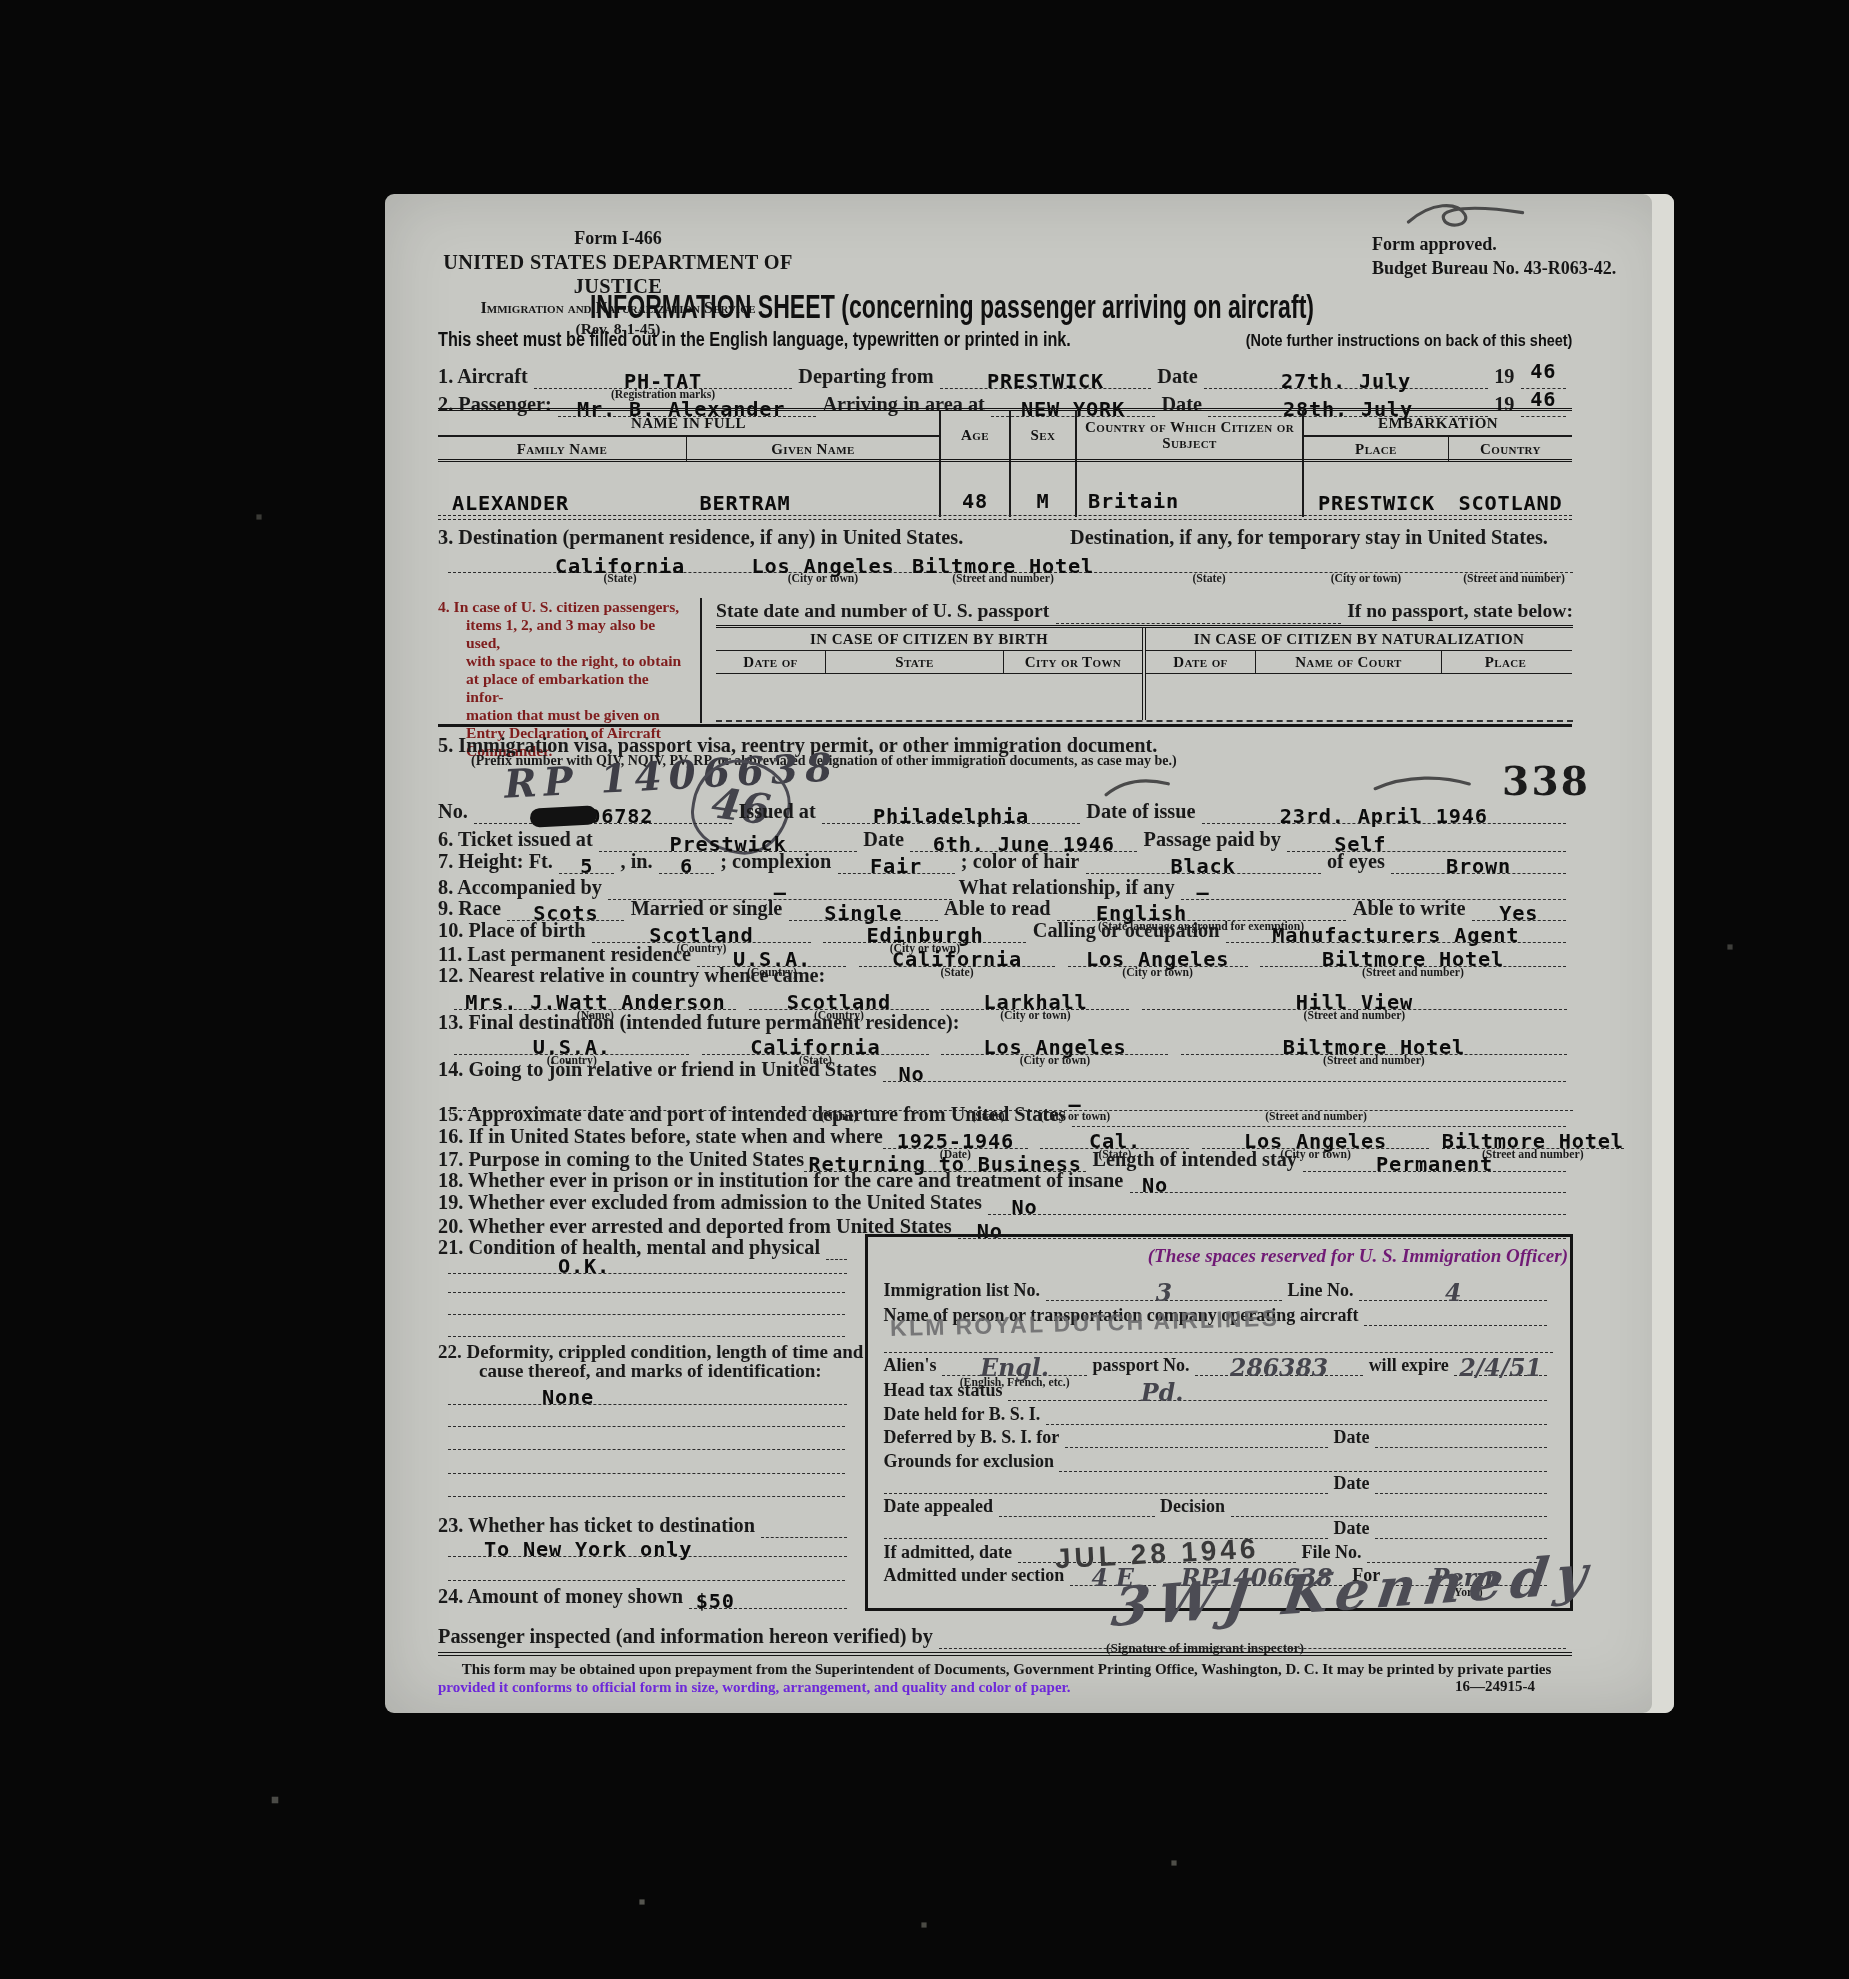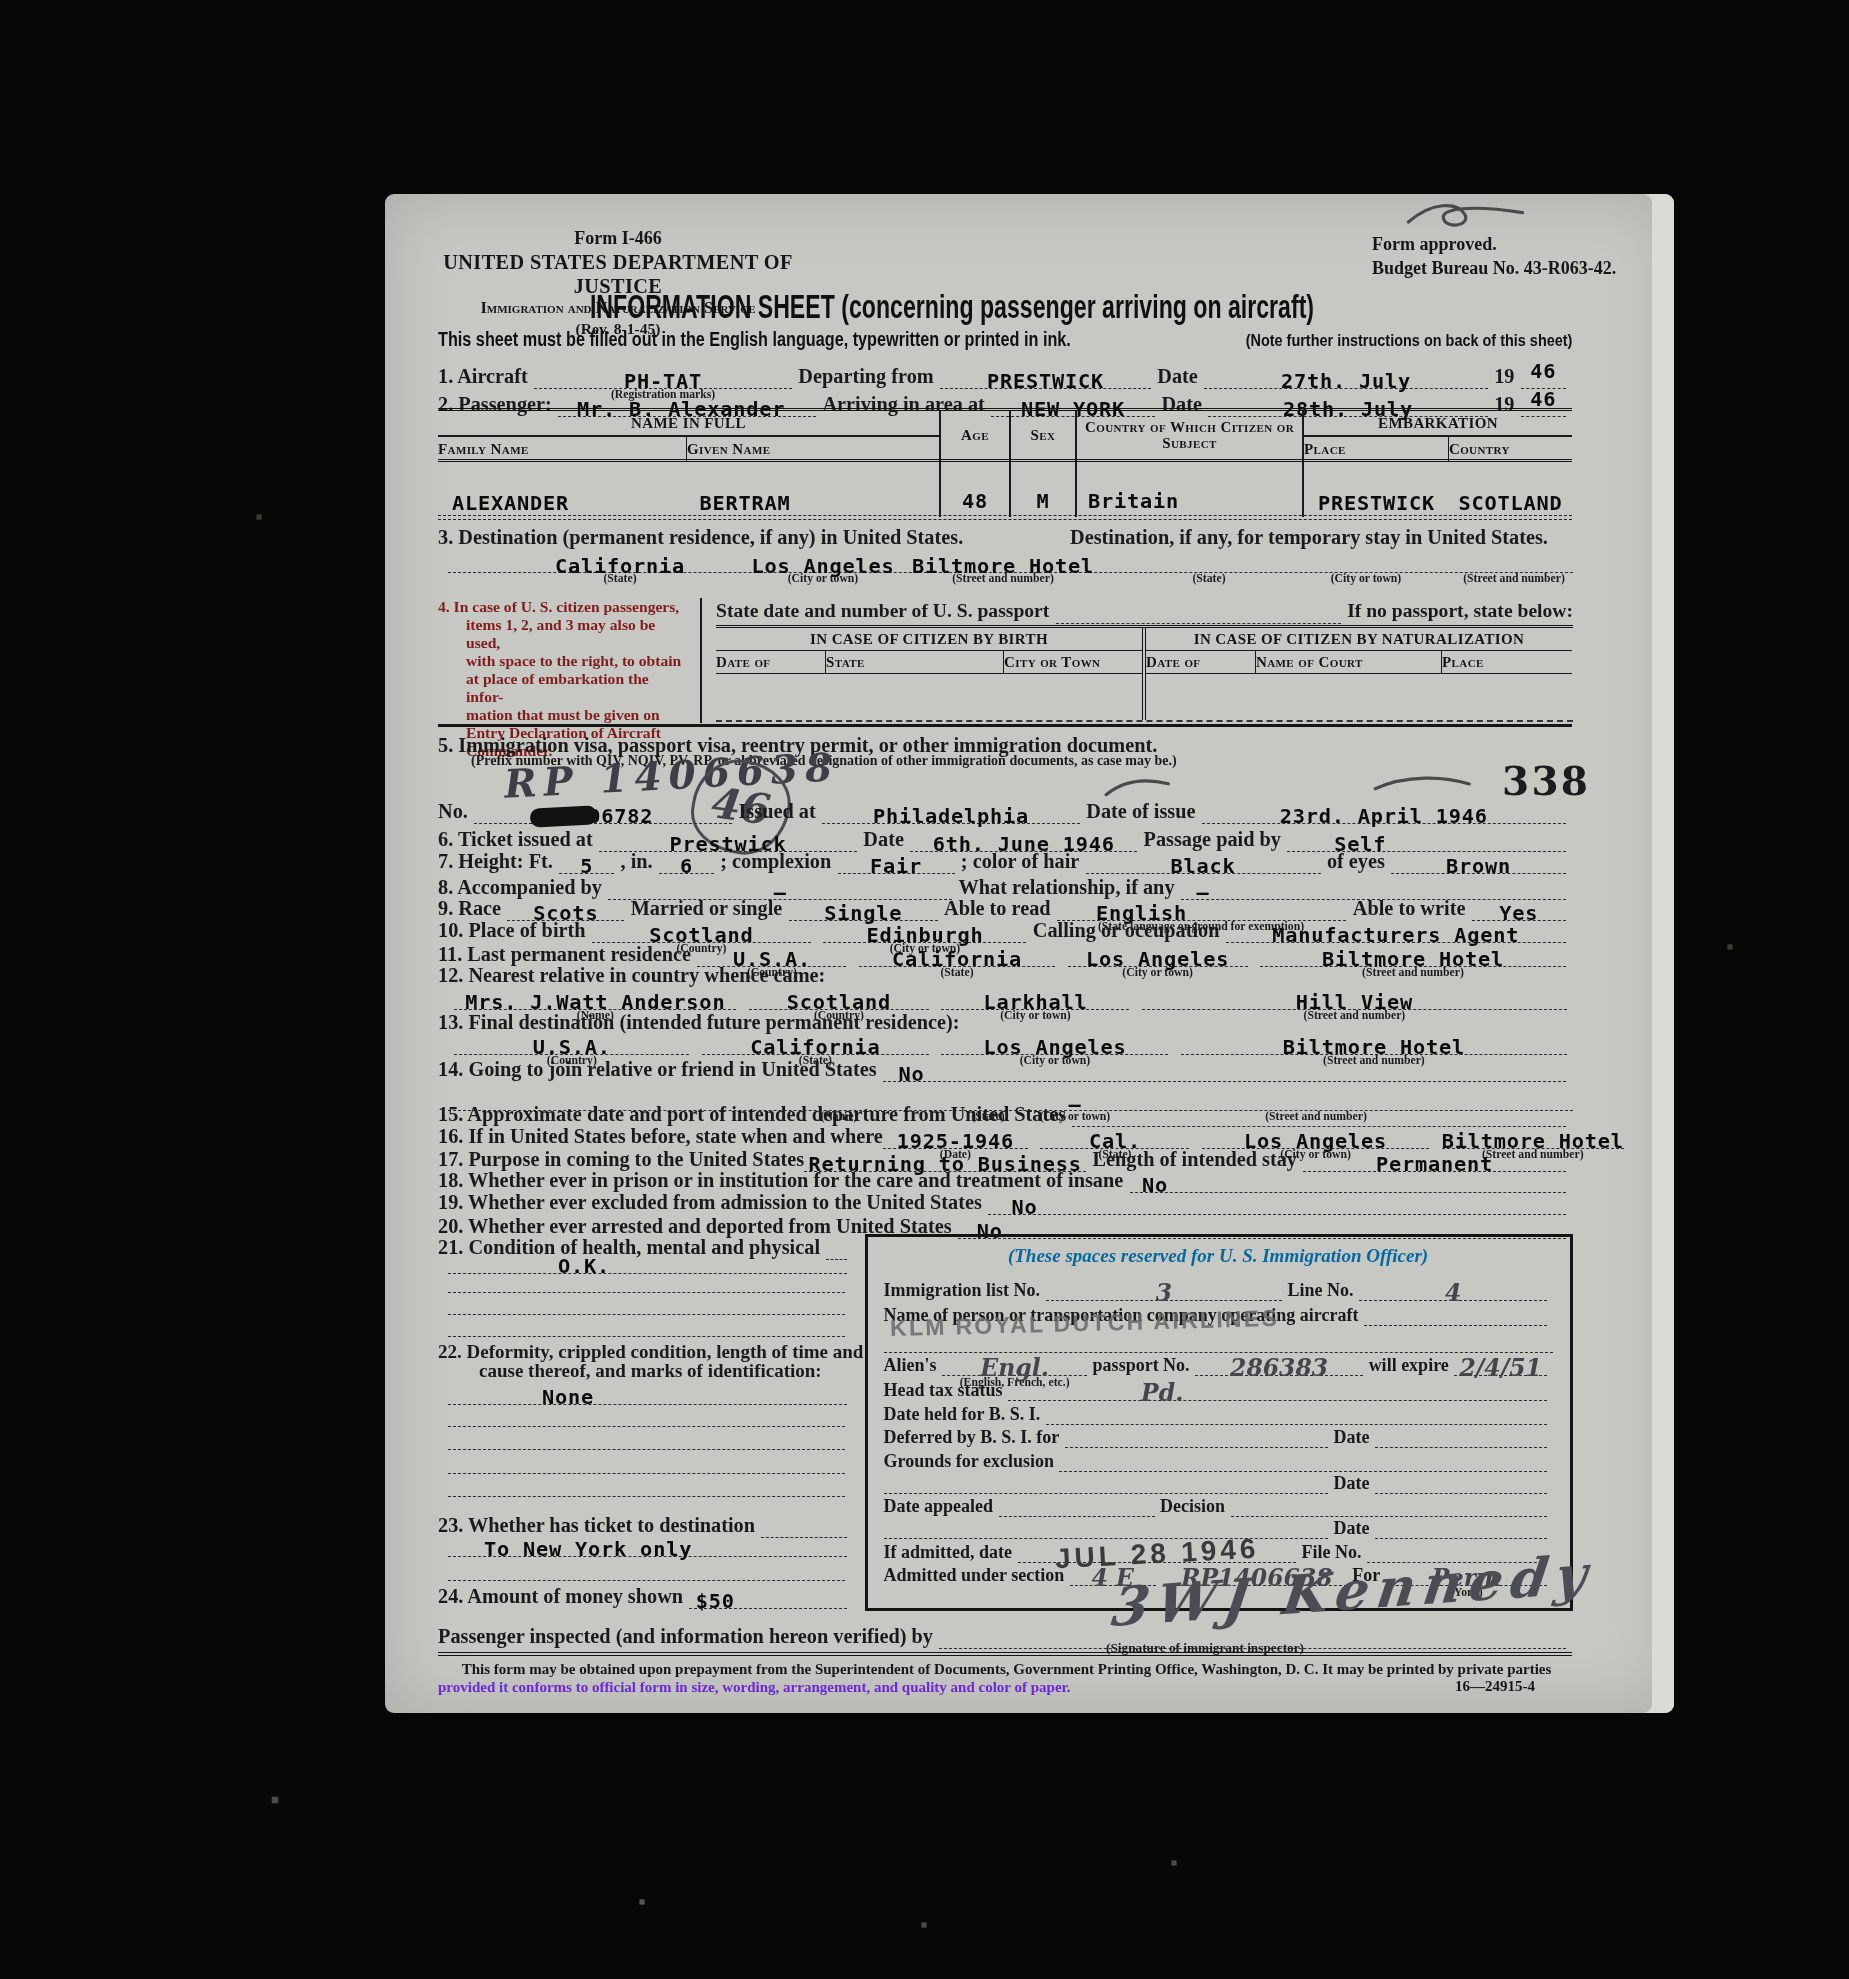--- a/index.html
+++ b/index.html
@@ -40,21 +40,21 @@
           transform:scaleX(.8);transform-origin:left bottom;white-space:nowrap;}
   .instrR{position:absolute;right:102px;top:138px;font:700 17px/1 "Liberation Sans",sans-serif;color:#101010;
           transform:scaleX(.85);transform-origin:right bottom;white-space:nowrap;}
   
   .ntable{position:absolute;left:53px;top:214px;width:1134px;border-top:3.9px double #141414;}
   .ntf{display:flex;}
   .ntc{box-sizing:border-box;}
   .nt-b{border-left:2.3px solid #1a1a1a;}
   .ghdr{height:24px;display:flex;align-items:center;justify-content:center;border-bottom:2.3px solid #1a1a1a;}
   .shr{display:flex;height:24px;}
-  .shc{display:flex;align-items:center;box-sizing:border-box;}
+  .shc{display:flex;align-items:center;justify-content:center;box-sizing:border-box;}
   .thead{font:700 15px/1.1 "Liberation Serif",serif;font-variant:small-caps;letter-spacing:0.4px;
          color:#141414;text-align:center;}
   .hdr2{height:48px;display:flex;align-items:center;justify-content:center;padding:0 6.3px;box-sizing:border-box;}
   .sp5{height:3.9px;}
   .drow{height:52px;display:flex;align-items:flex-end;}
   .dcell{display:flex;align-items:flex-end;padding-bottom:7.8px;box-sizing:border-box;}
   
   .p4para{position:absolute;left:53px;top:404px;width:244px;color:#7f1d1d;}
   .p4line{font:700 15.6px/18px "Liberation Serif",serif;padding-left:28px;}
   .p4line:first-child{padding-left:0;}
@@ -80,22 +80,22 @@
   .note5{position:absolute;left:53px;font:700 20.3px/1.15 "Liberation Serif",serif;color:#1a1a1a;white-space:nowrap;}
   .prefix5{position:absolute;left:86px;top:560px;font:700 14px/1 "Liberation Serif",serif;color:#1a1a1a;white-space:nowrap;}
   .langsub{position:absolute;left:804px;top:727px;transform:translateX(-50%);
            font:700 11.7px/1 "Liberation Serif",serif;color:#1b1b1b;white-space:nowrap;padding-left:24px;}
   
   .obox{position:absolute;left:480px;top:1040px;width:708px;height:377px;border:3.9px solid #141414;box-sizing:border-box;}
   .br{position:absolute;left:15.6px;width:669px;display:flex;align-items:flex-end;}
   .blbl{font:700 18px/1.1 "Liberation Serif",serif;color:#191919;white-space:nowrap;}
   .br .fill{height:22px;margin:0 5.5px;}
   .bhw{font:italic 700 23.5px/1 "DejaVu Serif",serif;color:#45454d;position:relative;top:5.5px;white-space:pre;}
-  .reserved{position:absolute;left:0;width:700px;top:9.4px;text-align:center;
-            font:italic 700 19px/1 "Liberation Serif",serif;color:#0369a1;}
+  .reserved{position:absolute;left:0;width:700px;top:9.4px;text-align:right;
+            font:italic 700 19px/1 "Liberation Serif",serif;color:#701a75;}
   .klm{position:absolute;left:22px;top:75px;font:700 23px/1 "Liberation Sans",sans-serif;color:#68686a;
        letter-spacing:2.3px;transform:rotate(-1.5deg);opacity:.85;white-space:nowrap;}
   .stamp2{font:700 28px/1 "Liberation Sans",sans-serif;color:#3a3a3a;letter-spacing:3.9px;
           transform:rotate(-3deg);position:relative;top:6.3px;white-space:nowrap;}
   
   .sig{position:absolute;left:727px;top:1370px;font:italic 700 53px/1 "DejaVu Serif",serif;color:#4c4c54;
        letter-spacing:7.8px;transform:rotate(-4deg) skewX(-12deg);white-space:nowrap;}
   .sigsub{position:absolute;left:820px;top:1447px;transform:translateX(-50%);
           font:700 13.3px/1 "Liberation Serif",serif;color:#1b1b1b;white-space:nowrap;}
   .drule{position:absolute;left:53px;width:1134px;top:1458px;height:1.6px;

